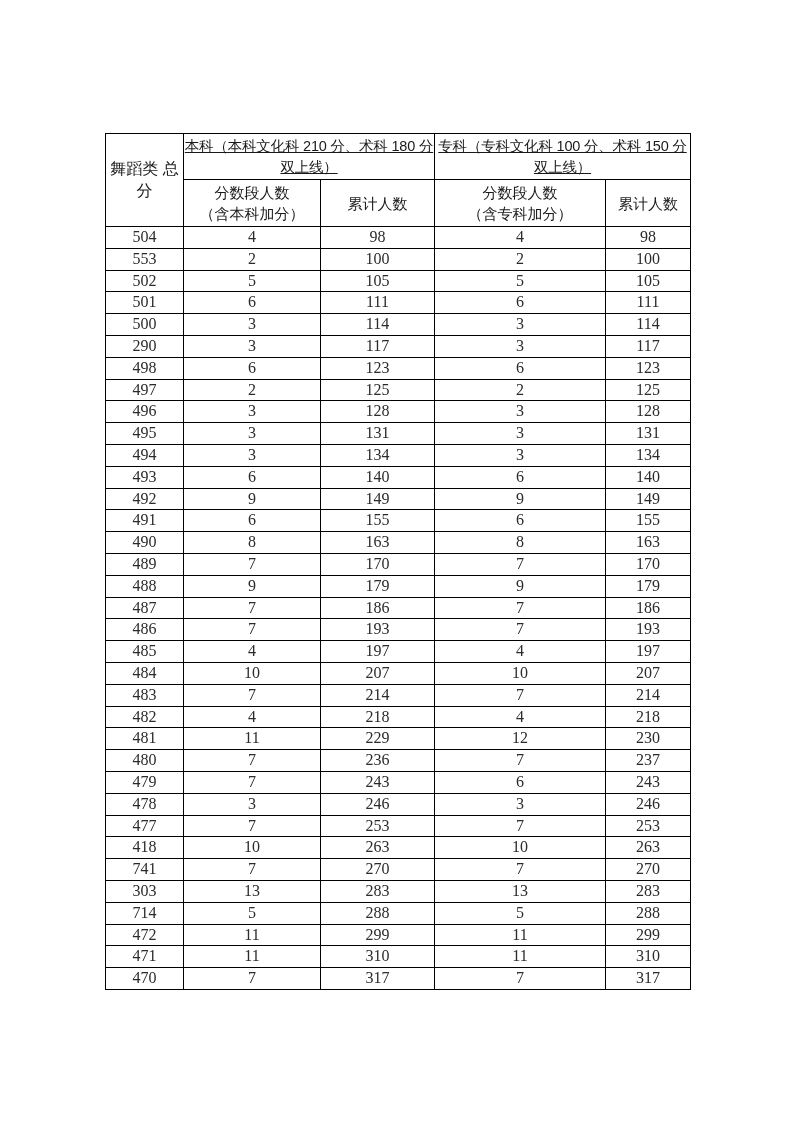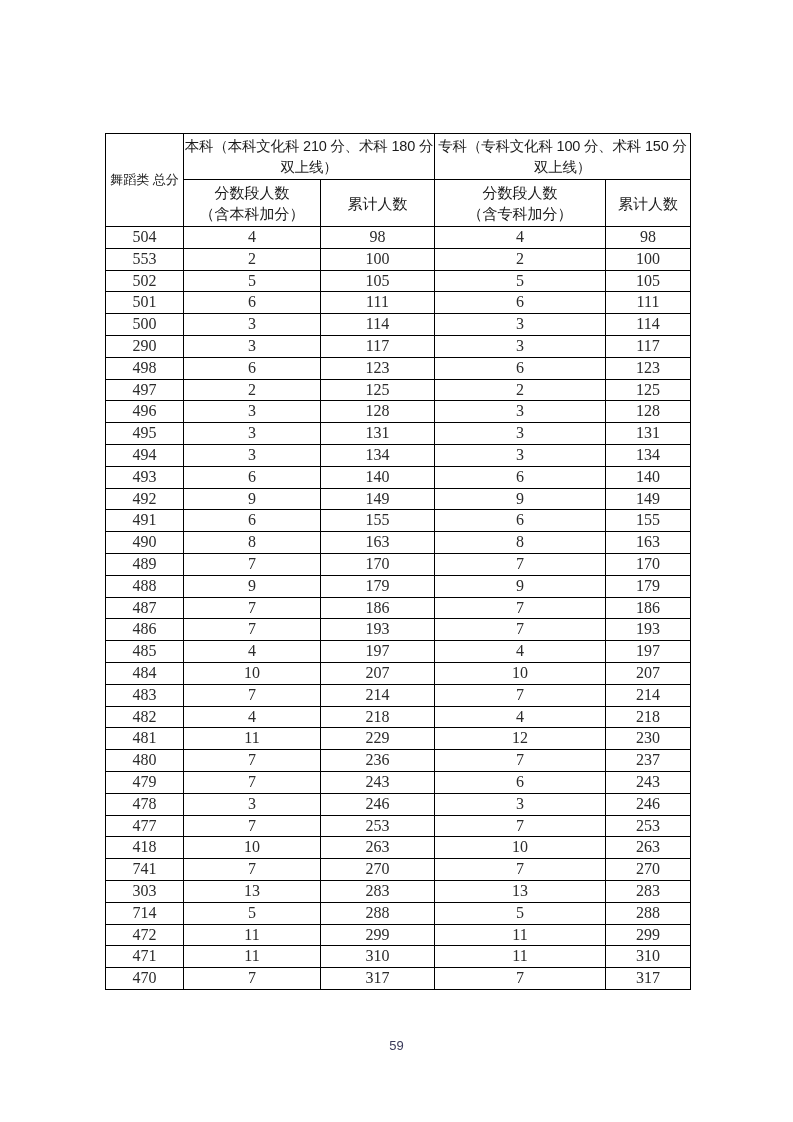--- a/index.html
+++ b/index.html
@@ -51,30 +51,31 @@
   col.c-zk-cum { width: 85px; }
 
   
   .hdr-group {
     height: 45px;
     font-family: "Liberation Sans", "DejaVu Sans", sans-serif;
     font-size: 14.5px;
     line-height: 21px;
     letter-spacing: -0.2px;
     padding: 0 3px;
+    text-decoration: underline;
   }
   .hdr-sub {
     height: 46px;
     font-family: "Liberation Sans", "DejaVu Sans", sans-serif;
     font-size: 15px;
     line-height: 21px;
   }
   .hdr-rowspan {
     font-family: "Liberation Sans", "DejaVu Sans", sans-serif;
-    font-size: 13px;
+    font-size: 16px;
     line-height: 22px;
   }
   .hdr-sub .l1,
   .hdr-sub .l2 {
     display: block;
   }
 
   
   #score-table tbody td {
     height: 20.8px;
@@ -379,15 +380,14 @@
         <tr>
           <td>470</td>
           <td>7</td>
           <td>317</td>
           <td>7</td>
           <td>317</td>
         </tr>
       </tbody>
   </table>
 
-  <div id="page-number">59</div>
 
 </div>
 
 </body></html>

